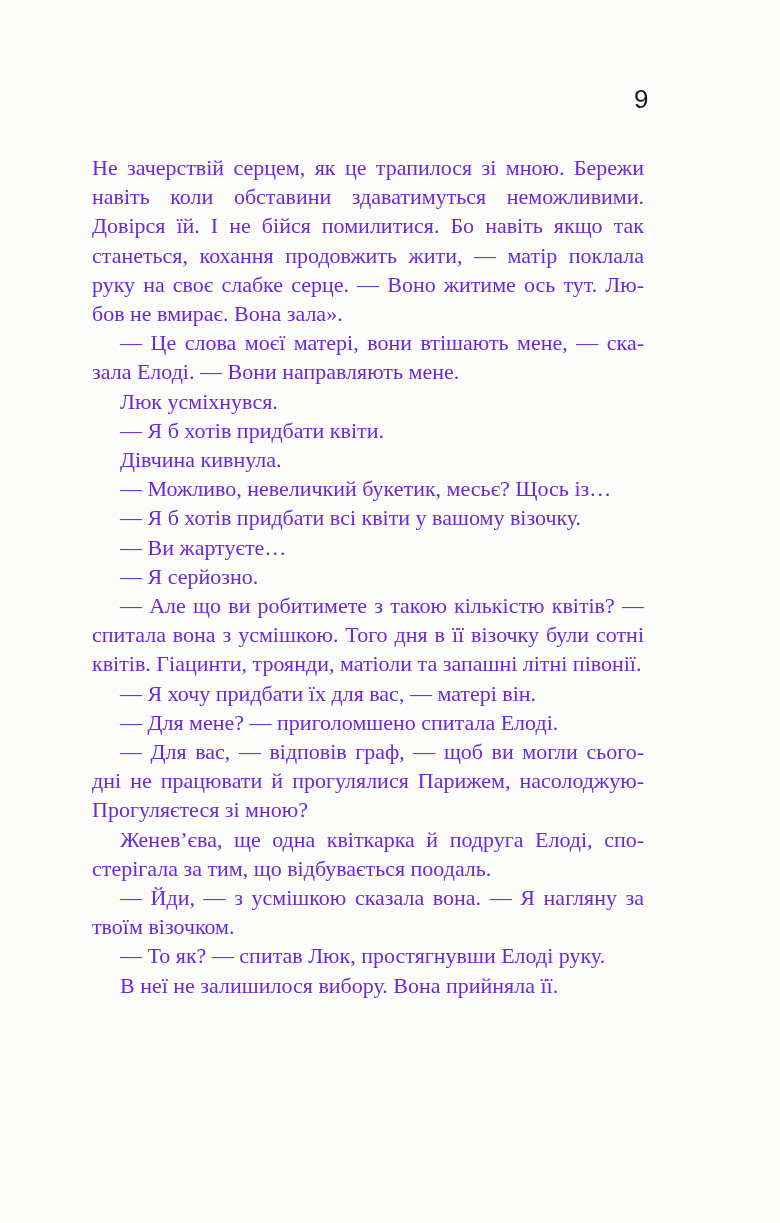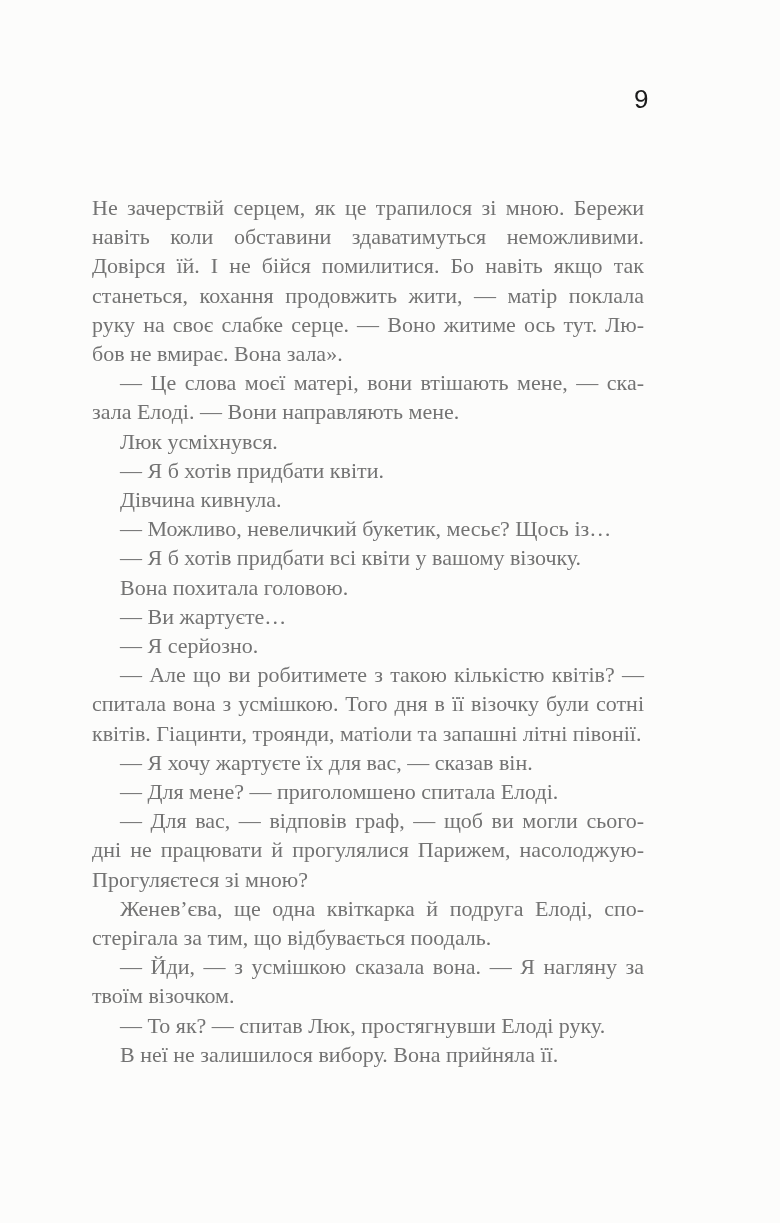--- a/index.html
+++ b/index.html
@@ -25,22 +25,21 @@
     letter-spacing: 0;
   }
   .text {
     position: absolute;
     left: 92px;
     top: 153px;
     width: 552px;
     font-family: "Liberation Serif", serif;
     font-size: 22px;
     line-height: 29.2px;
-    color: #737373;
-    margin-top: 40px;
+    color: #6d28d9;
   }
   .ln {
     text-align: left;
   }
   .ln.just {
     text-align: justify;
     text-align-last: justify;
   }
   .ln.ind {
     padding-left: 28px;
@@ -58,27 +57,26 @@
     <div class="ln just">станеться, кохання продовжить жити, — матір поклала</div>
     <div class="ln just">руку на своє слабке серце. — Воно житиме ось тут. Лю-</div>
     <div class="ln">бов не вмирає. Вона зала».</div>
     <div class="ln ind just">— Це слова моєї матері, вони втішають мене, — ска-</div>
     <div class="ln">зала Елоді. — Вони направляють мене.</div>
     <div class="ln ind">Люк усміхнувся.</div>
     <div class="ln ind">— Я б хотів придбати квіти.</div>
     <div class="ln ind">Дівчина кивнула.</div>
     <div class="ln ind">— Можливо, невеличкий букетик, месьє? Щось із…</div>
     <div class="ln ind">— Я б хотів придбати всі квіти у вашому візочку.</div>
-    <div class="ln ind">Вона похитала головою.</div>
     <div class="ln ind">— Ви жартуєте…</div>
     <div class="ln ind">— Я серйозно.</div>
     <div class="ln ind just">— Але що ви робитимете з такою кількістю квітів? —</div>
     <div class="ln just">спитала вона з усмішкою. Того дня в її візочку були сотні</div>
     <div class="ln">квітів. Гіацинти, троянди, матіоли та запашні літні півонії.</div>
-    <div class="ln ind">— Я хочу жартуєте їх для вас, — сказав він.</div>
+    <div class="ln ind">— Я хочу придбати їх для вас, — матері він.</div>
     <div class="ln ind">— Для мене? — приголомшено спитала Елоді.</div>
     <div class="ln ind just">— Для вас, — відповів граф, — щоб ви могли сього-</div>
     <div class="ln just">дні не працювати й прогулялися Парижем, насолоджую-</div>
     <div class="ln">Прогуляєтеся зі мною?</div>
     <div class="ln ind just">Женев’єва, ще одна квіткарка й подруга Елоді, спо-</div>
     <div class="ln">стерігала за тим, що відбувається поодаль.</div>
     <div class="ln ind just">— Йди, — з усмішкою сказала вона. — Я нагляну за</div>
     <div class="ln">твоїм візочком.</div>
     <div class="ln ind">— То як? — спитав Люк, простягнувши Елоді руку.</div>
     <div class="ln ind">В неї не залишилося вибору. Вона прийняла її.</div>

